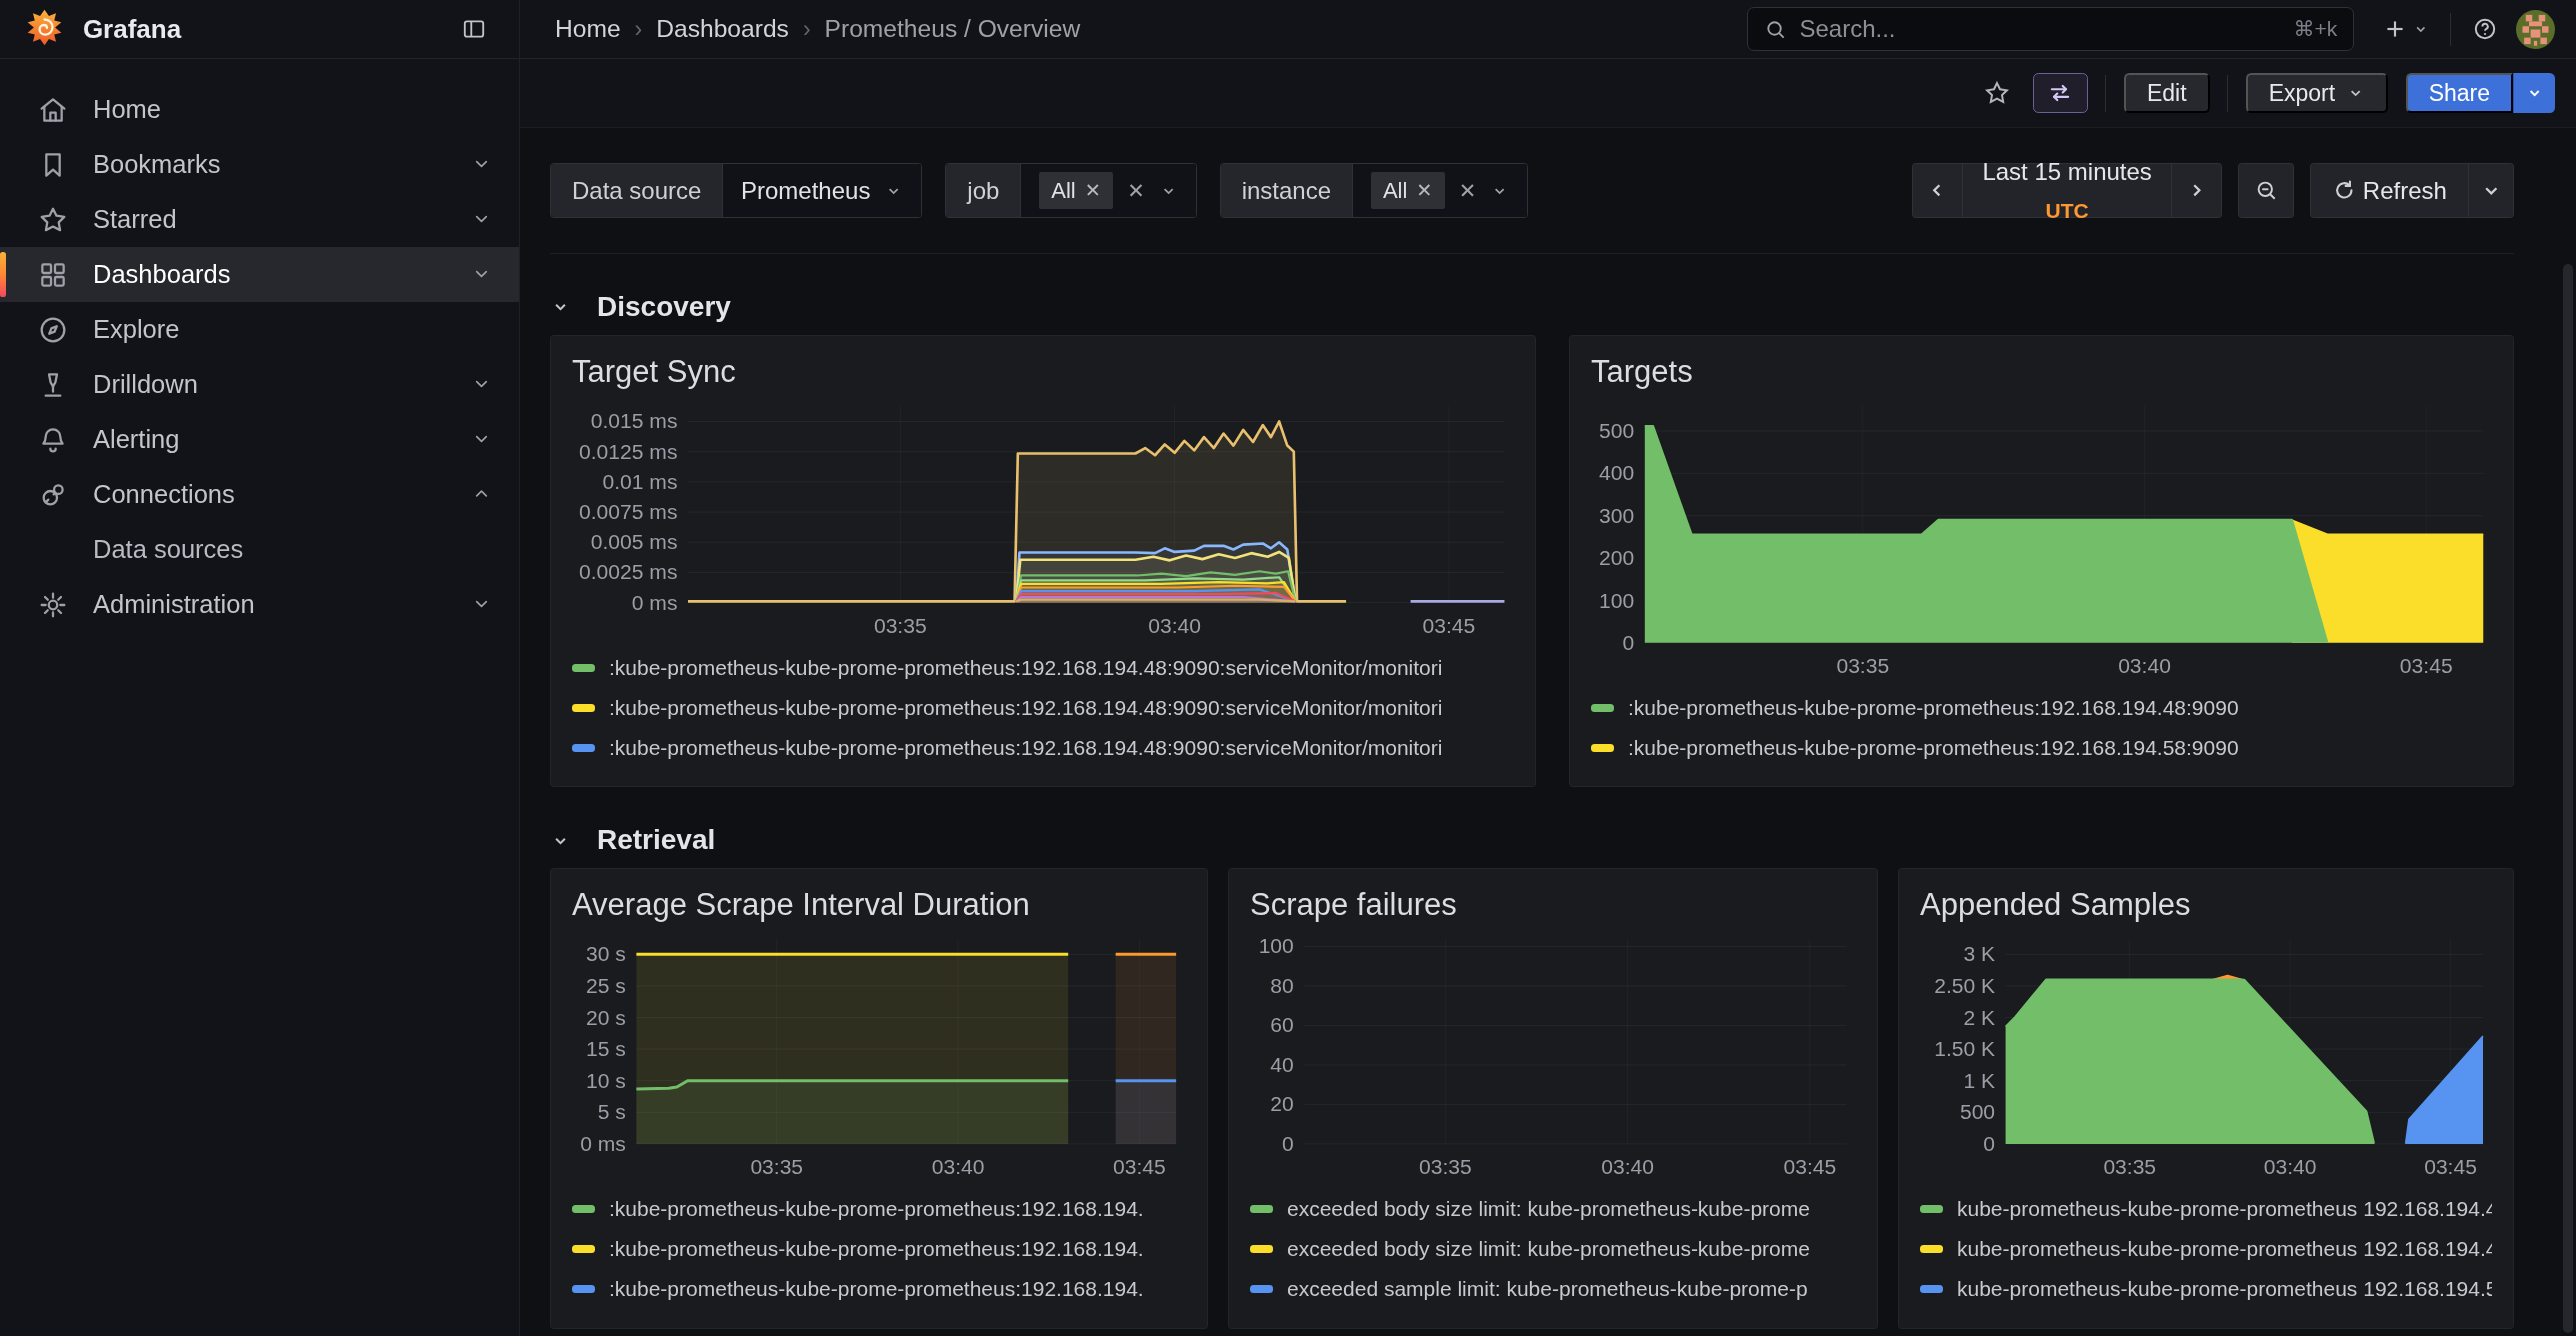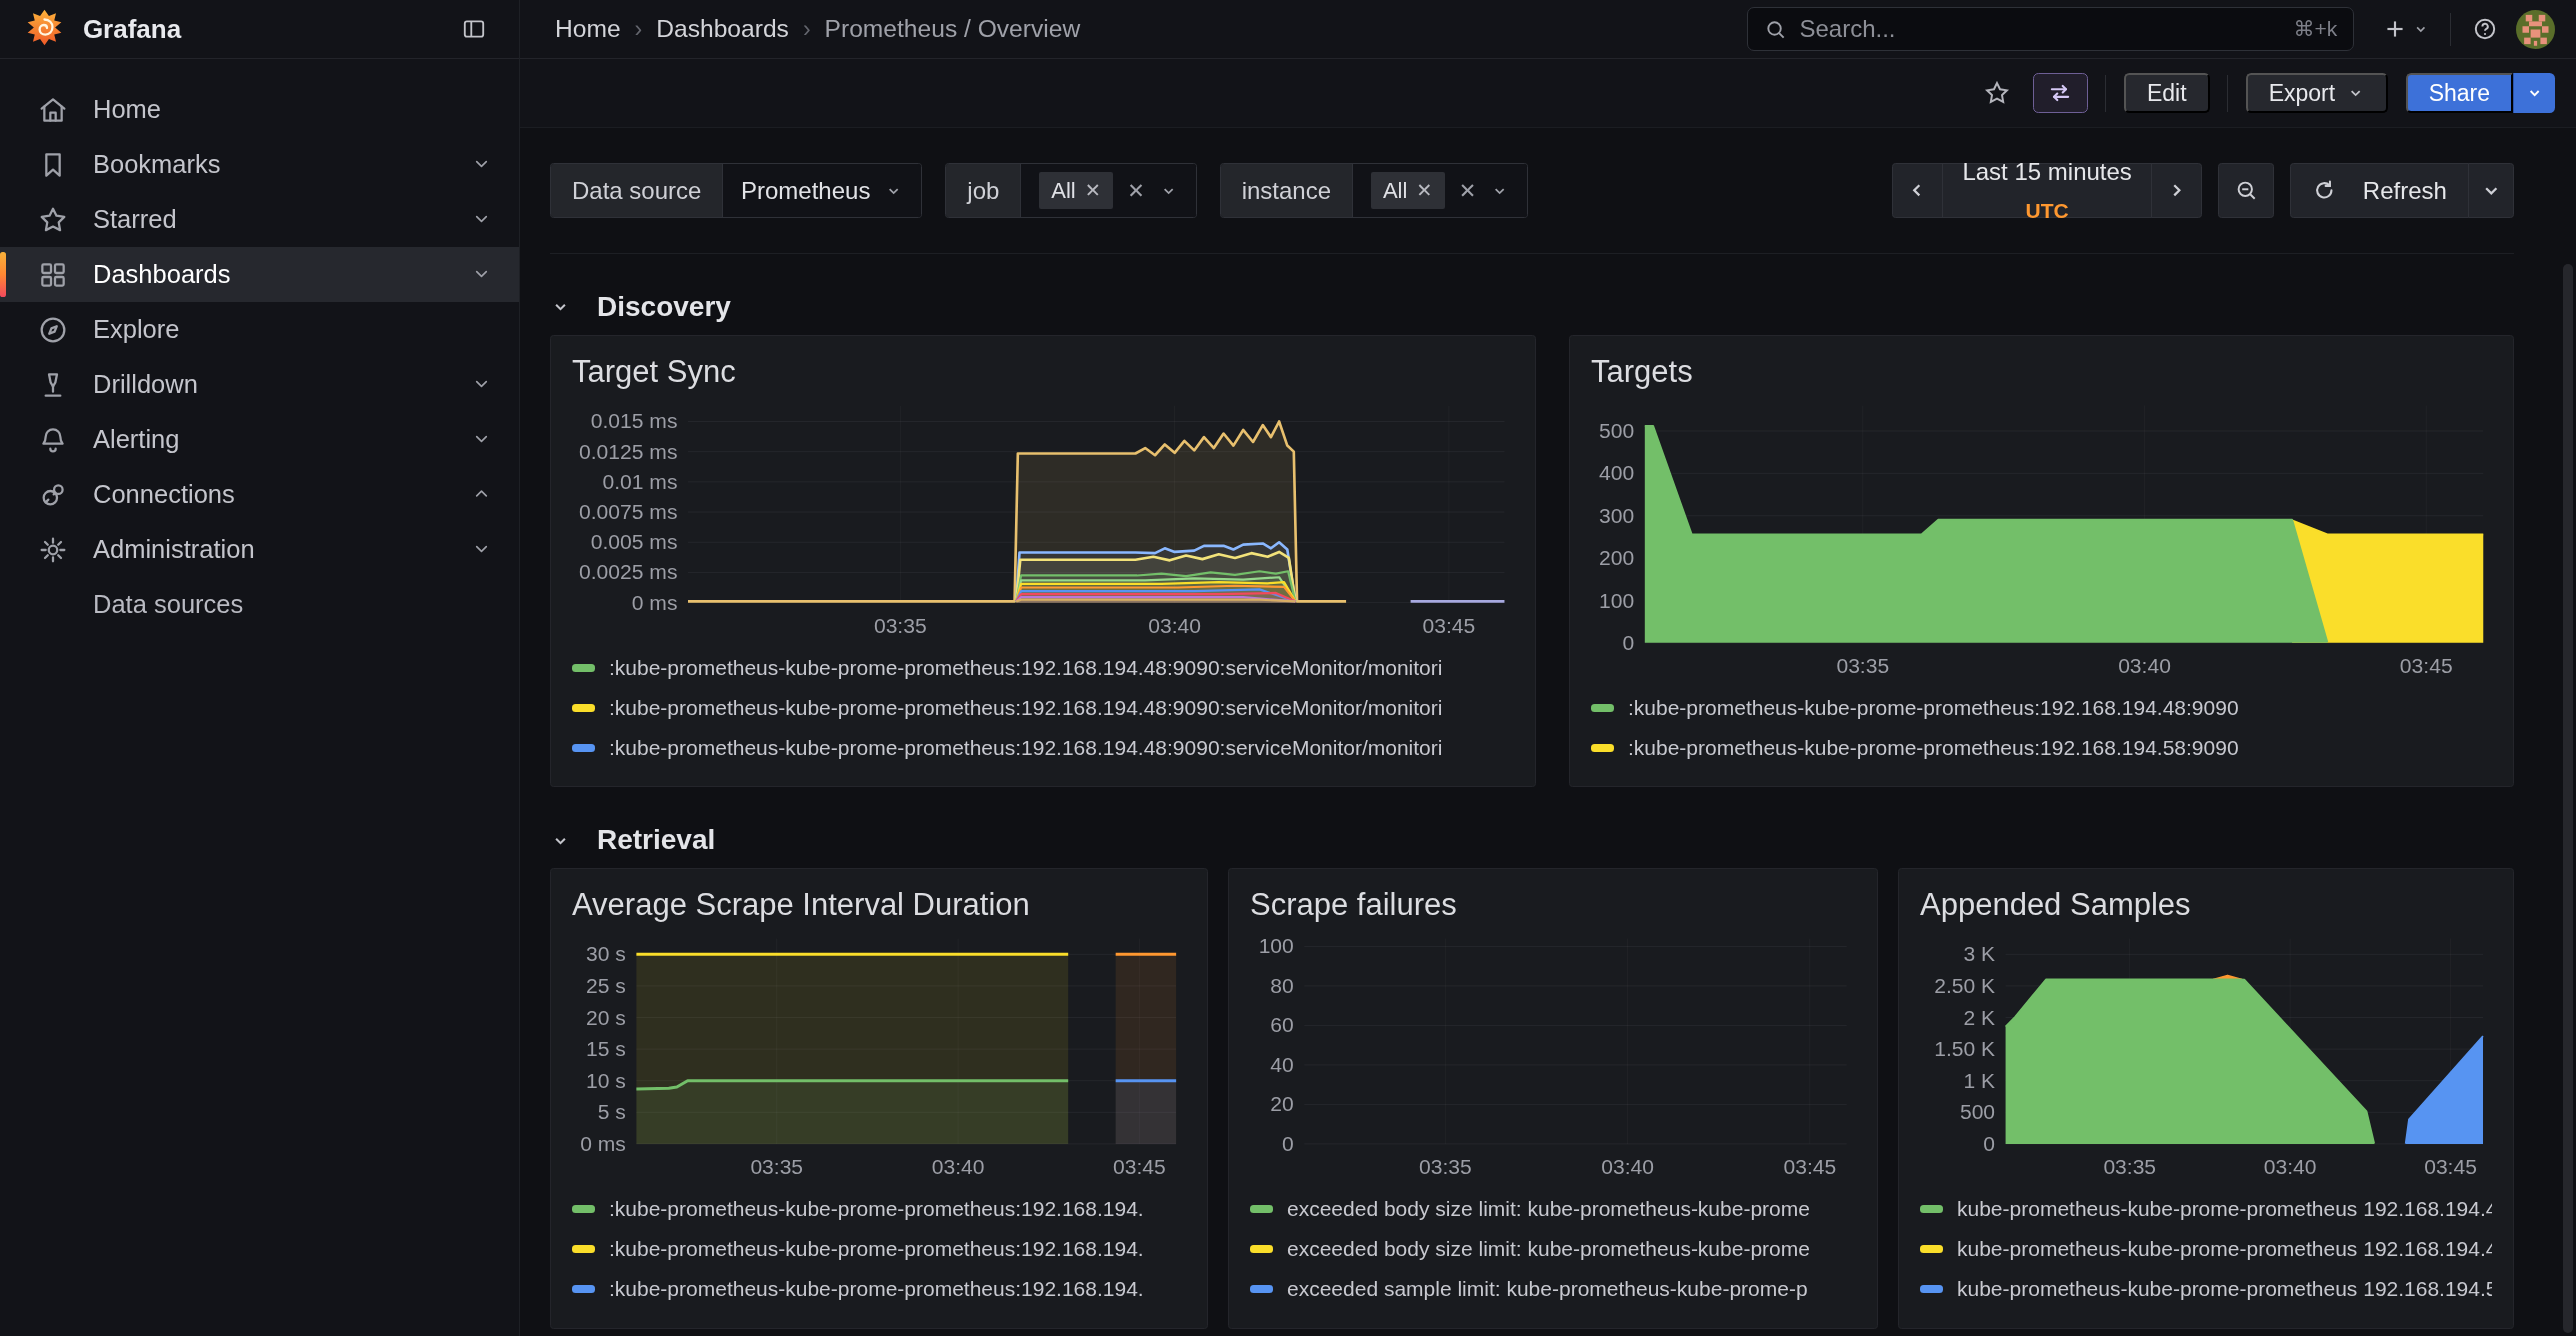--- a/index.html
+++ b/index.html
@@ -73,21 +73,21 @@
   .tp { height:55px; background:#22242a; border:0.9px solid #2f3138; display:flex; align-items:center; justify-content:center; cursor:pointer; }
   .tp.sq { width:51px; }
   .tp svg { width:24.6px; height:24.6px; color:#cfd0d6; }
   .tp-main { padding:0 19.3px; gap:12.3px; margin-left:-0.9px;flex-direction:column; }
   .tp-main .range { font-size:24px; color:#e6e7ea; font-weight:500; white-space:nowrap; }
   .tp-main .tz { font-size:21px; color:#ff9830; font-weight:700; }
   .tp-left { border-radius:3.5px 0 0 3.5px; }
   .tp-right { border-radius:0 3.5px 3.5px 0; margin-left:-0.9px; }
   .tp-zoom { width:56px; border-radius:3.5px; margin-left:16px; }
   .refresh-group { display:flex; margin-left:16px; }
-  .tp-refresh { padding:0 21px; gap:26px; border-radius:3.5px 0 0 3.5px;text-align:center; }
+  .tp-refresh { padding:0 21px; gap:6px; border-radius:3.5px 0 0 3.5px;text-align:center; }
   .tp-refresh .lbl { font-size:24px; color:#e6e7ea; font-weight:500; }
   .tp-refresh-chev { width:46px; border-radius:0 3.5px 3.5px 0; margin-left:-0.9px; }
 
   .content-divider { height:0.9px; background:#1d1f24; margin-top:35px; }
 
   .section-header { margin-top:37px; display:flex; align-items:center; gap:26px; cursor:pointer;text-align:center; }
   .section-header svg { width:21px; height:21px; color:#c4c5cc; }
   .section-title { font-size:28px; font-weight:600; color:#e4e5e9; }
 
   .panels-row { display:flex; justify-content:space-between; margin-top:12.3px; }
@@ -221,34 +221,34 @@
               <circle cx="10" cy="14" r="5"></circle>
               <circle cx="16" cy="8" r="3.2"></circle>
               <path d="M6.5 17.5l2-2M13.8 10.2l-1.3 1.3"></path>
             </svg>
           </span>
           <span class="nav-label">Connections</span>
           <span class="nav-chevron"><svg class="" viewBox="0 0 24 24" fill="none" stroke="currentColor" stroke-width="1.7" stroke-linecap="round" stroke-linejoin="round">
               <path d="M7 14.5l5-5 5 5"></path>
             </svg></span>
         </div>
+        <div class="nav-item sub">
+          <span class="nav-label">Data sources</span>
+        </div>
         <div class="nav-item">
           <span class="nav-icon">
             <svg class="" viewBox="0 0 24 24" fill="none" stroke="currentColor" stroke-width="1.7" stroke-linecap="round" stroke-linejoin="round">
               <circle cx="12" cy="12" r="3.2"></circle>
               <path d="M12 3.5v3M12 17.5v3M3.5 12h3M17.5 12h3M6 6l2.1 2.1M15.9 15.9L18 18M18 6l-2.1 2.1M8.1 15.9L6 18"></path>
             </svg>
           </span>
           <span class="nav-label">Administration</span>
           <span class="nav-chevron"><svg class="" viewBox="0 0 24 24" fill="none" stroke="currentColor" stroke-width="1.7" stroke-linecap="round" stroke-linejoin="round">
               <path d="M7 10l5 5 5-5"></path>
             </svg></span>
-        </div>
-        <div class="nav-item sub">
-          <span class="nav-label">Data sources</span>
         </div>
       </nav>
   </aside>
 
   <header id="topbar">
     <div class="breadcrumb">
       <span class="crumb">Home</span>
       <span class="crumb-sep">›</span>
       <span class="crumb">Dashboards</span>
       <span class="crumb-sep">›</span>

